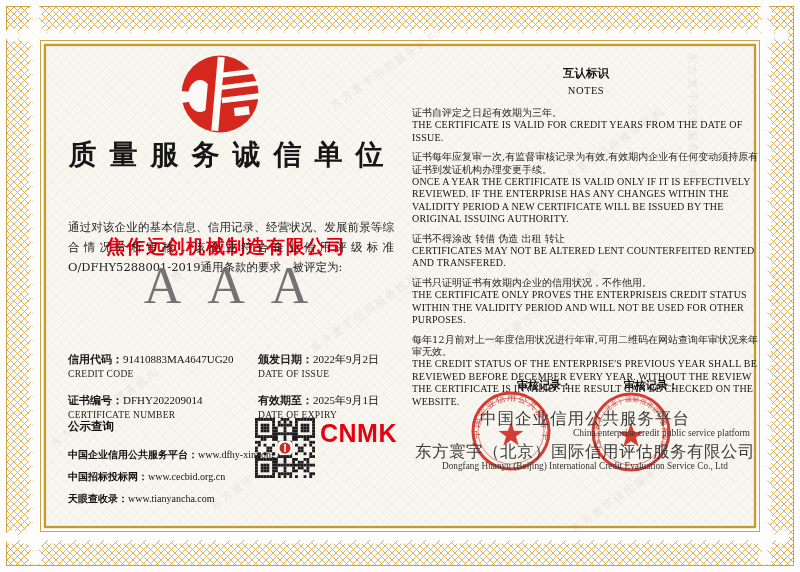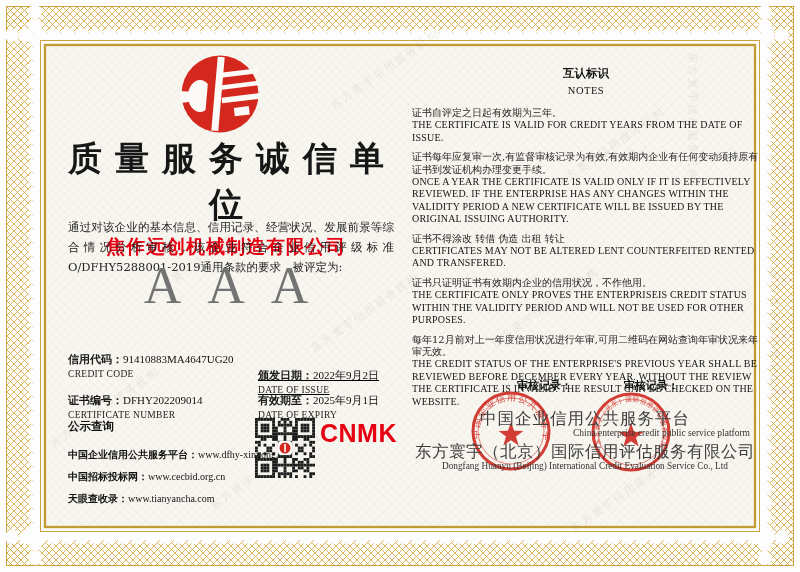--- a/index.html
+++ b/index.html
@@ -9,30 +9,30 @@
   .inner-bg{position:absolute;left:47px;top:47px;width:706px;height:478px;background:#f8f6f0;
     background-image:repeating-linear-gradient(45deg,rgba(190,175,140,.07) 0 1px,transparent 1px 6px),
                      repeating-linear-gradient(-45deg,rgba(190,175,140,.07) 0 1px,transparent 1px 6px);}
   #frame{position:absolute;left:0;top:0;z-index:1;pointer-events:none;}
 
   .wm{position:absolute;font-size:11px;color:#847d6c;opacity:.13;white-space:nowrap;letter-spacing:2px;z-index:1;}
 
   
   .logo{position:absolute;left:180px;top:54px;width:80px;height:80px;z-index:2;}
   .title{position:absolute;left:50px;top:136px;width:352px;text-align:center;z-index:2;
-    font-family:"Liberation Sans",sans-serif;font-weight:bold;font-size:34px;color:#161616;
+    font-family:"Liberation Sans",sans-serif;font-weight:bold;font-size:28px;color:#161616;
     letter-spacing:13px;padding-left:13px;box-sizing:border-box;}
   .company{position:absolute;left:50px;top:186px;width:352px;text-align:center;z-index:2;
     font-family:"Liberation Sans",sans-serif;font-weight:bold;font-size:19px;letter-spacing:1px;color:#e60012;margin-top:48px;}
   .intro{position:absolute;left:68px;top:217px;width:326px;font-size:11.5px;line-height:20px;
     color:#222;text-align:justify;z-index:2;}
   .rating{position:absolute;left:50px;top:256px;width:352px;text-align:center;font-size:52px;color:#737373;
     letter-spacing:26px;padding-left:26px;box-sizing:border-box;font-family:"Liberation Serif",serif;z-index:2;}
   .field{position:absolute;z-index:2;}
-  .f-cc{left:68px;top:348px;} .f-id{left:258px;top:364px;text-decoration:underline;}
+  .f-cc{left:68px;top:348px;} .f-id{left:258px;top:348px;}
   .f-cn{left:68px;top:389px;} .f-ex{left:258px;top:389px;}
   .field .lab{font-weight:bold;font-size:11px;color:#1a1a1a;}
   .field .val{font-size:11px;font-family:"Liberation Serif",serif;color:#111;}
   .field .sub{font-size:9.5px;font-family:"Liberation Serif",serif;color:#222;margin-top:2px;letter-spacing:.3px;}
   .query-title{position:absolute;left:68px;top:419px;font-weight:bold;font-size:11.5px;color:#111;z-index:2;}
   .qlink{position:absolute;left:68px;z-index:2;}
   .q1{top:443px;} .q2{top:465px;} .q3{top:487px;}
   .qlink .lab{font-weight:bold;font-size:10px;color:#111;}
   .qlink .url{font-size:10px;font-family:"Liberation Serif",serif;color:#111;}
   .qr{position:absolute;left:255px;top:418px;width:60px;height:60px;z-index:2;}

